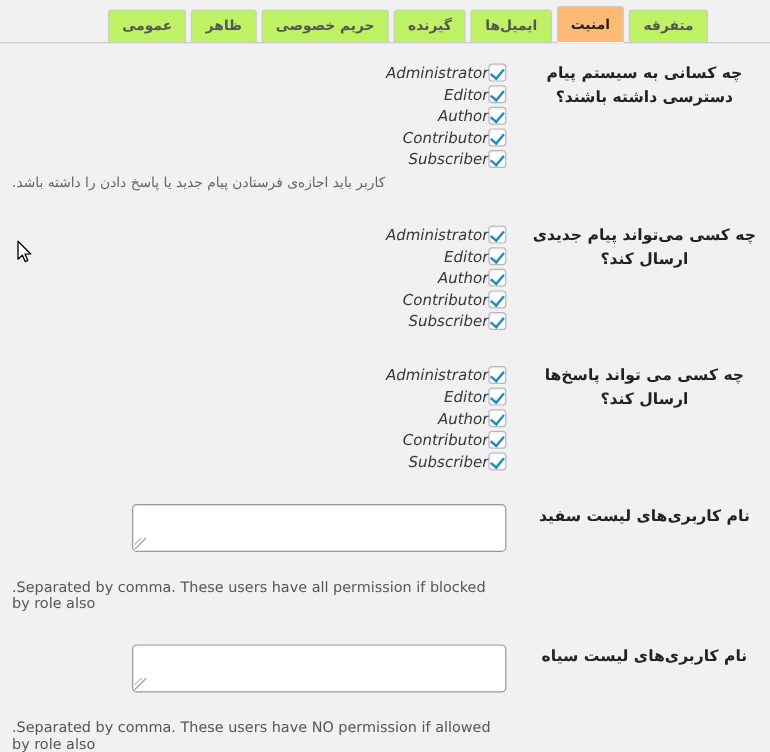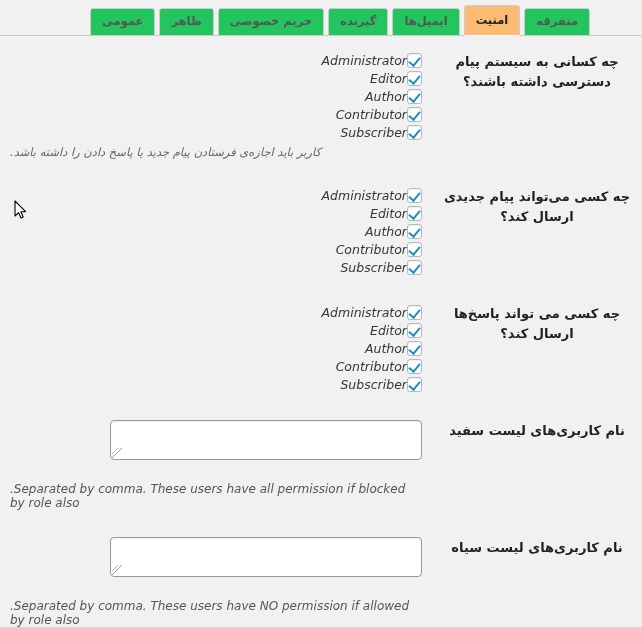--- a/index.html
+++ b/index.html
@@ -36,21 +36,21 @@
     right: 0;
     left: 0;
     bottom: 0;
     height: 1px;
     background: #ccc;
   }
   .tab {
     font-size: 11.5px;
     line-height: 1;
     color: #555;
-    background: #22c55e;
+    background: #bef264;
     border: 1px solid #ccc;
     border-bottom-color: #ccc;
     padding: 7px 11px 8px 11px;
     margin-left: 4px;
     border-radius: 3px 3px 0 0;
     position: relative;
     z-index: 2;
     cursor: pointer;
     white-space: nowrap;
     font-weight: bold;
@@ -131,21 +131,20 @@
     width: 5px;
     height: 9px;
     border: solid #1e8cbe;
     border-width: 0 2px 2px 0;
     transform: rotate(40deg);
   }
 
   .hint {
     display: block;
     font-size: 11.5px;
-    font-style: italic;
     color: #666;
     margin-top: 4px;
     text-align: left;
     direction: rtl;
   }
   .hint.ltr-hint {
     direction: ltr;
     text-align: left;
     unicode-bidi: plaintext;
     color: #555;

